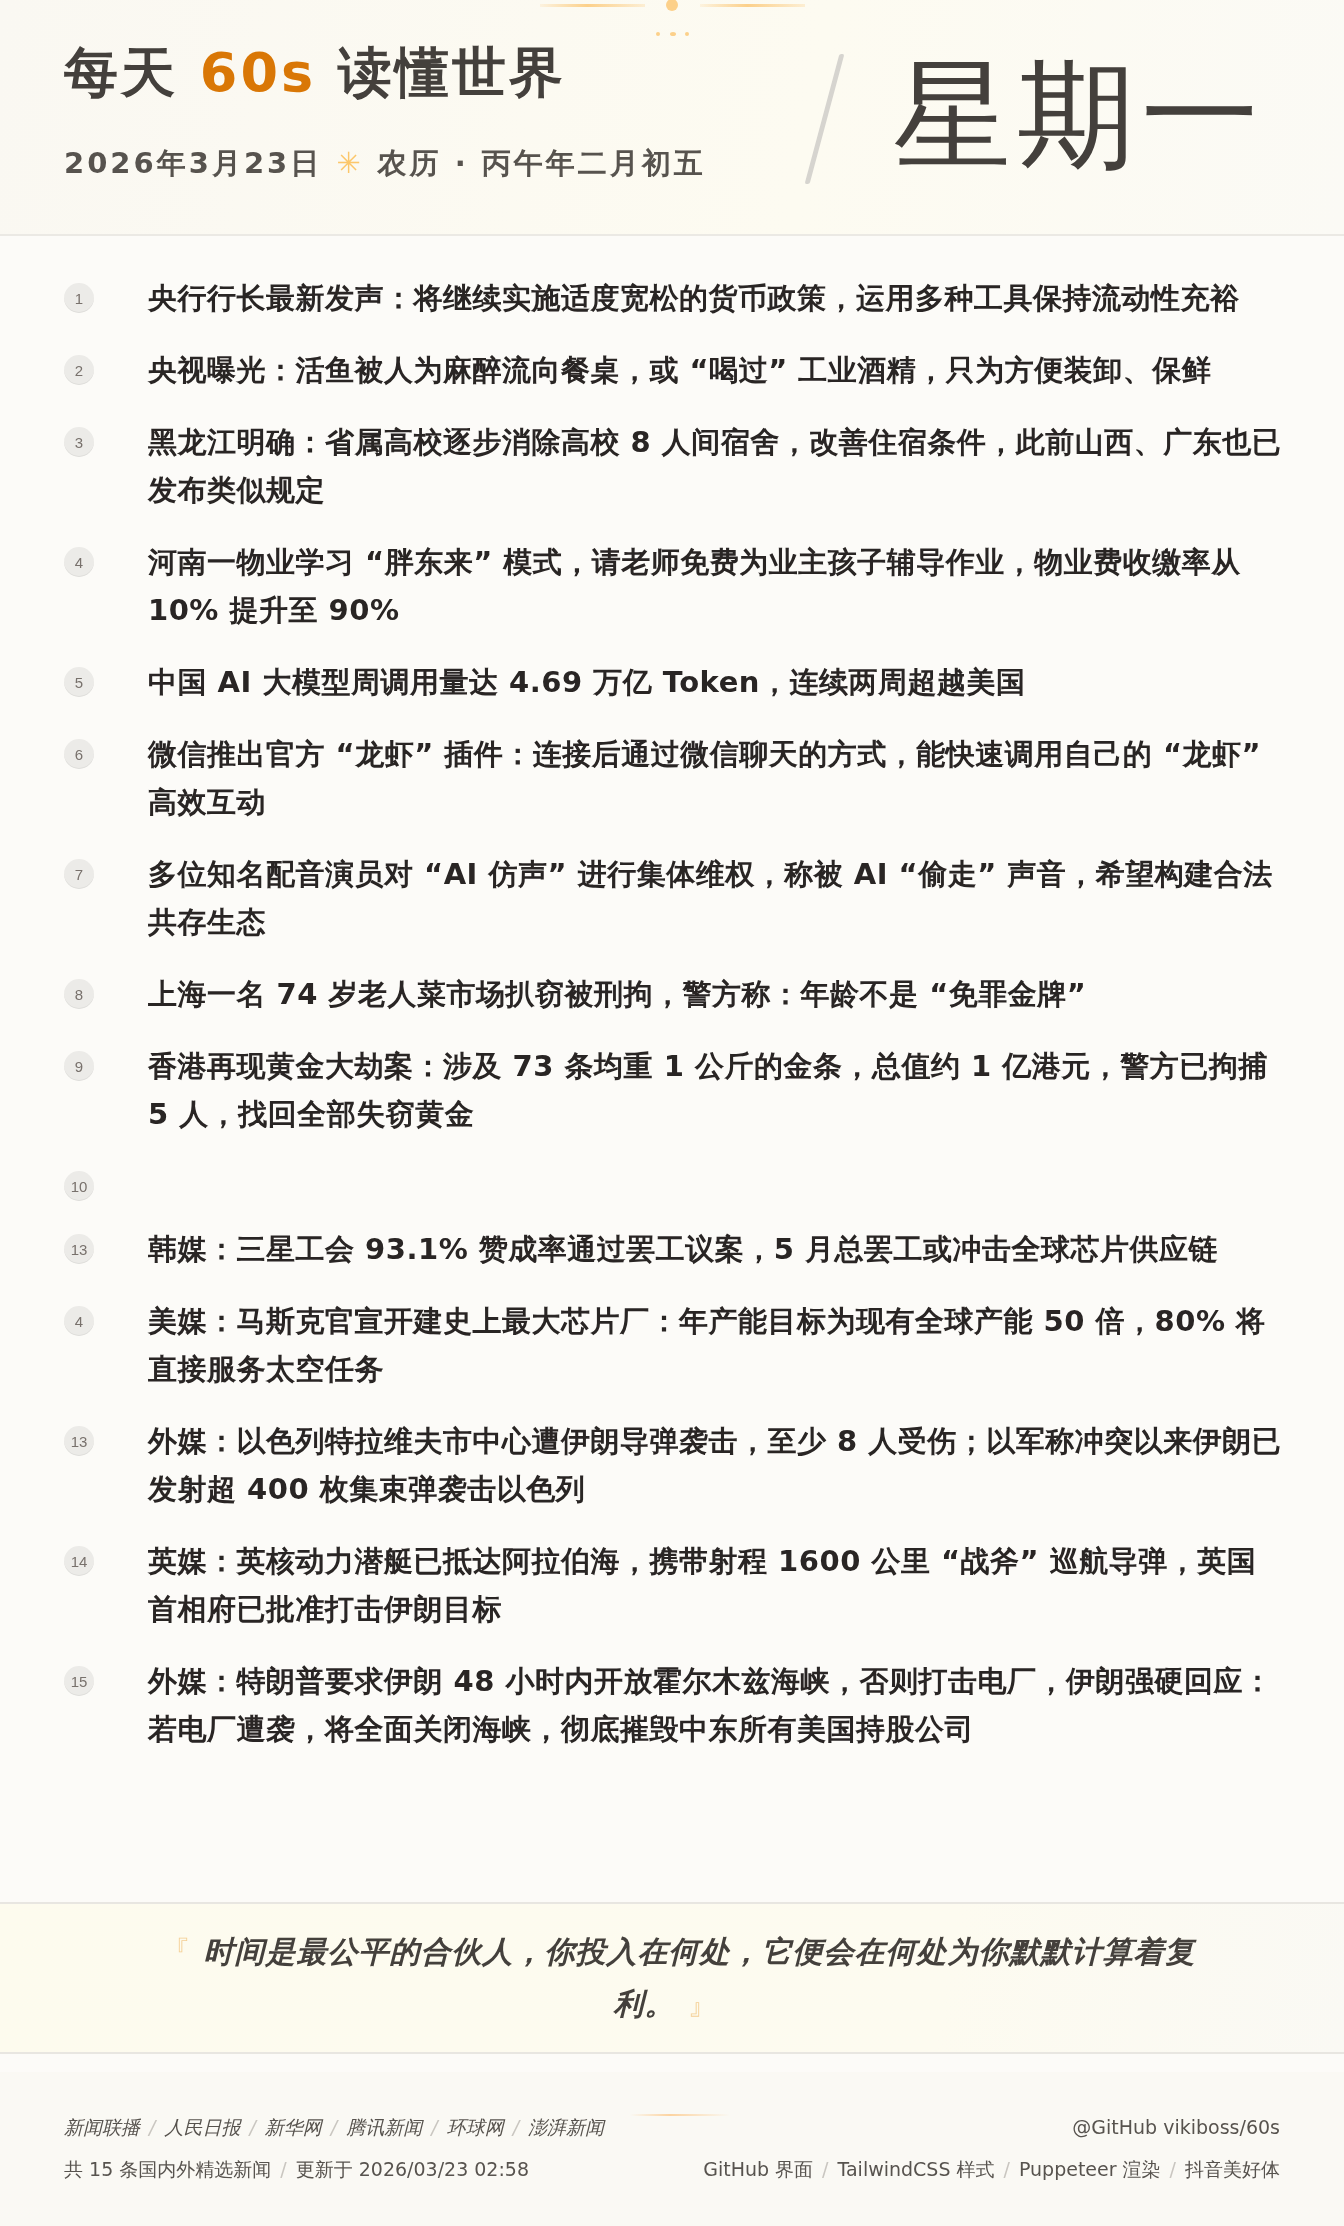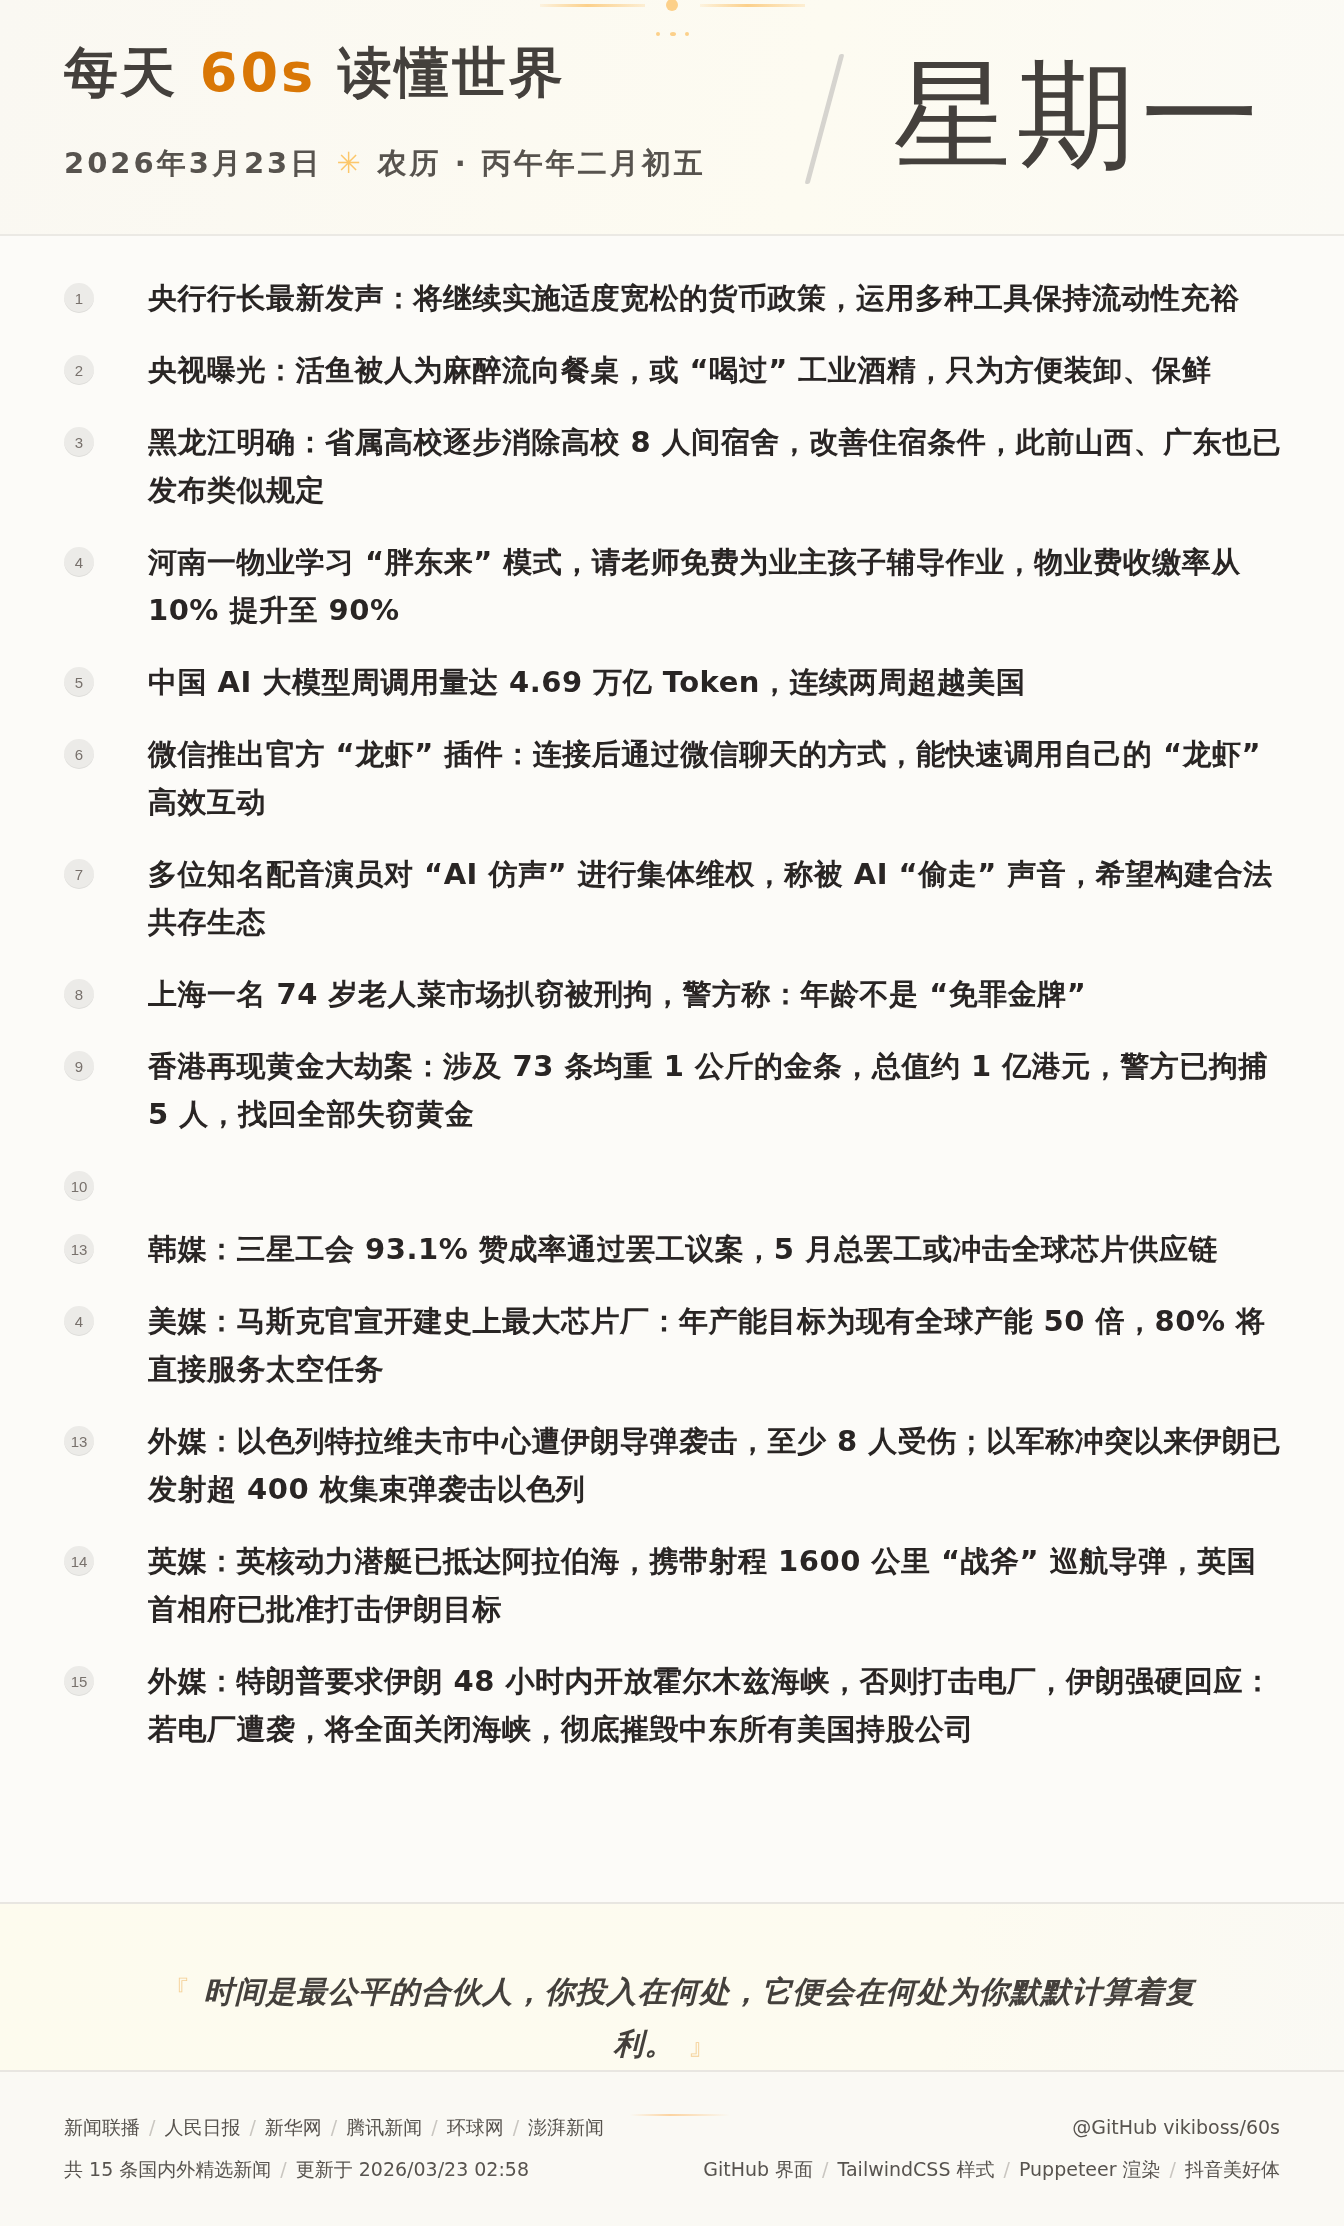--- a/index.html
+++ b/index.html
@@ -64,40 +64,40 @@
     font-family: "Liberation Sans", sans-serif;
   }
   .news-text {
     flex: 1; font-size: 29px; line-height: 48px; color: #292524; font-weight: bold;
     letter-spacing: 0.5px;
     margin-left: 20px;
   }
 
   
   .quote {
-    position: absolute; left: 0; top: 1902px; width: 1344px; height: 170px;
+    position: absolute; left: 0; top: 1902px; width: 1344px; height: 152px;
     background: linear-gradient(100deg, #fdfbee 0%, #fdfbf0 70%, #faf9f4 100%);
     border-top: 2px solid #e8e6e1; border-bottom: 2px solid #e8e6e1;
-    display: flex; align-items: flex-end; justify-content: center;
+    display: flex; align-items: center; justify-content: center;
   }
   .quote-inner {
     width: 1100px; text-align: center; font-size: 30px; line-height: 52px;
     color: #44403c; font-style: italic; font-weight: bold; letter-spacing: 1px;
   }
   .quote-mark { color: #f4cf94; font-style: normal; font-weight: normal; margin: 0 12px; }
 
   
   .footer { position: absolute; left: 0; top: 2072px; width: 1344px; height: 154px; background: #faf9f4; }
   .footer-deco {
     position: absolute; left: 630px; top: 42px; width: 100px; height: 2px;
     background: linear-gradient(90deg, rgba(252,208,150,0), #fcd3a0 40%, rgba(252,208,150,0));
   }
   .footer-row { position: absolute; font-size: 19px; color: #57534e; white-space: nowrap; line-height: 28px; }
   .footer-row .slash-sep { color: #c9c6c0; margin: 0 9px; }
-  .f-sources { left: 64px; top: 41px; }
+  .f-sources { left: 64px; top: 41px; font-style: italic; }
   .f-meta { left: 64px; top: 83px; }
   .f-github { right: 64px; top: 41px; }
   .f-tech { right: 64px; top: 83px; }
 </style>
 </head>
 <body>
 
 <header class="header">
   <div class="deco-top">
     <div class="deco-line l"></div>

